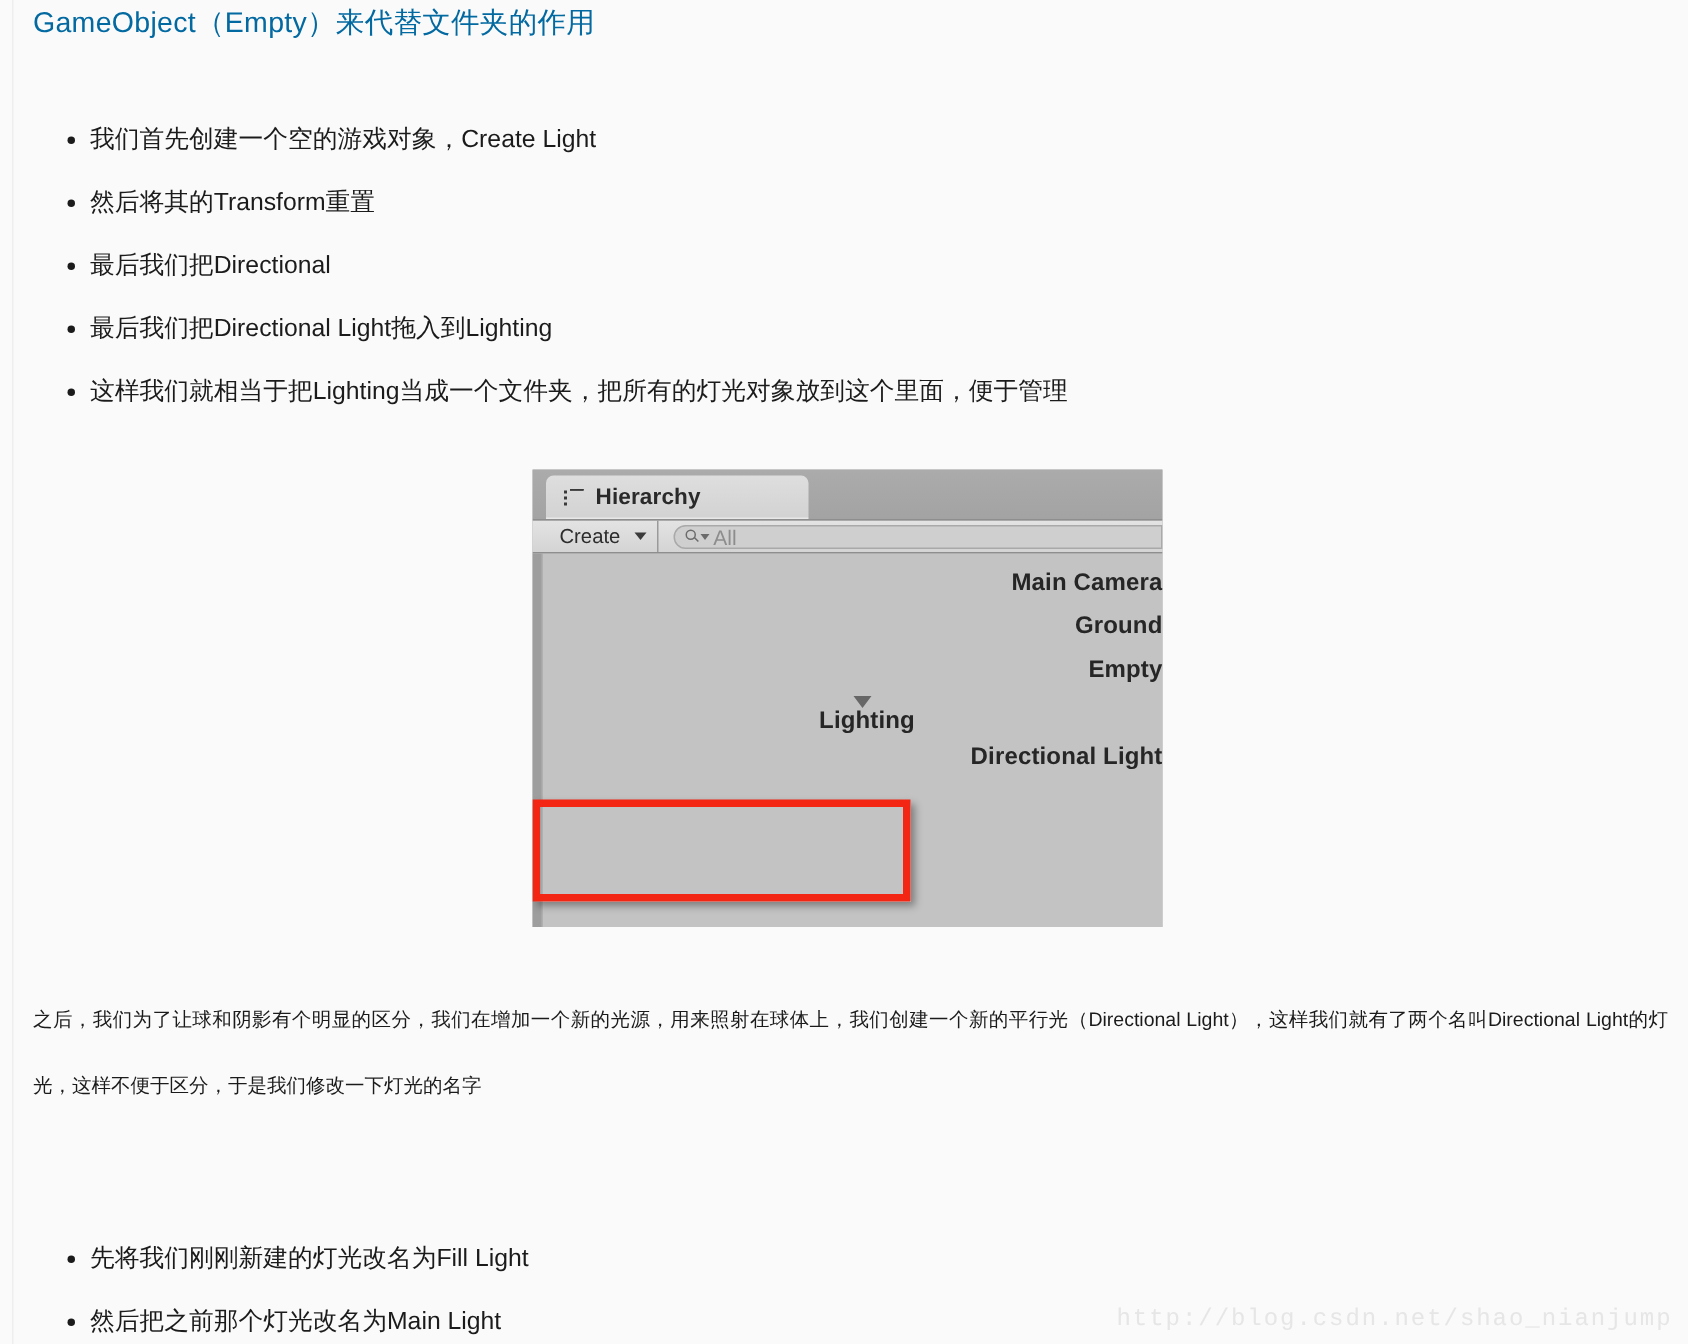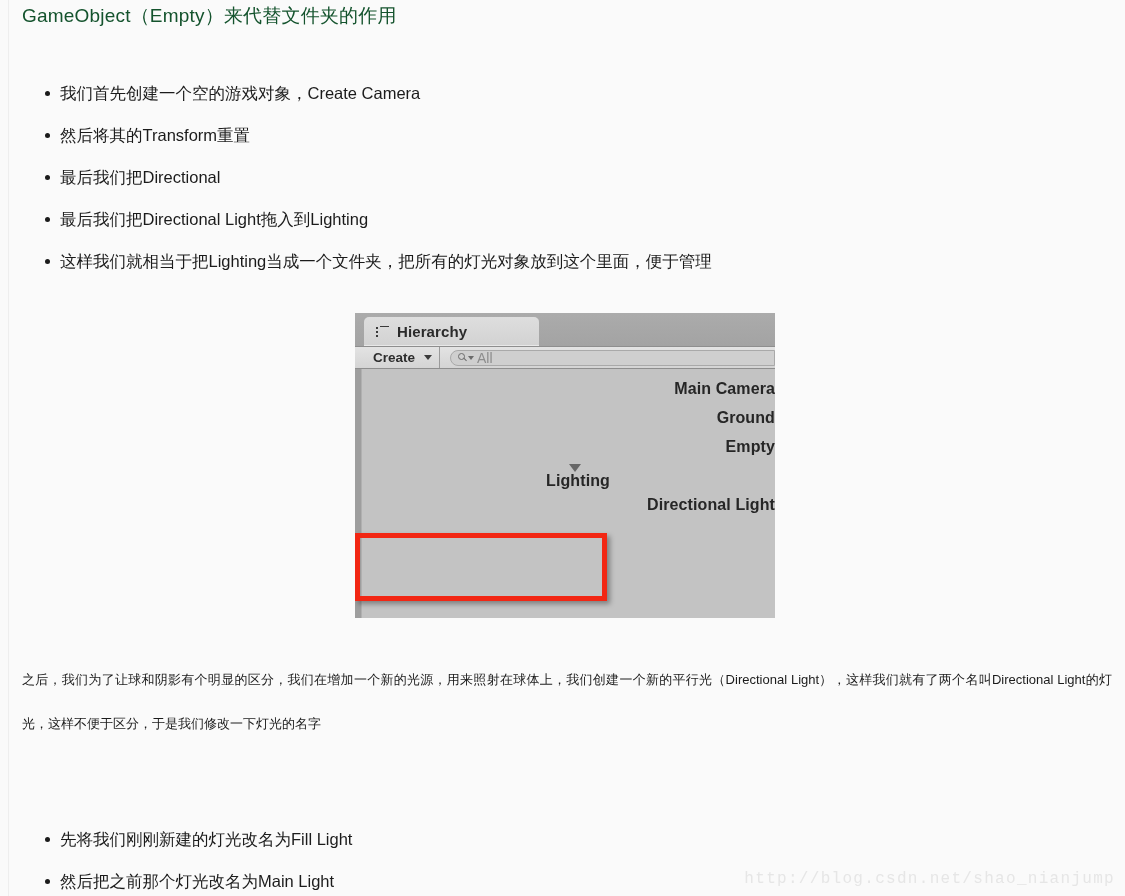--- a/index.html
+++ b/index.html
@@ -34,21 +34,21 @@
     height: 896px;
   }
 
   .page-title {
     position: absolute;
     left: 22px;
     top: 3px;
     font-size: 19px;
     line-height: 26px;
     letter-spacing: 0.2px;
-    color: #14532d;
+    color: #0369a1;
     white-space: nowrap;
   }
 
   .bullet-list {
     position: absolute;
     list-style: none;
     margin: 0;
     padding: 0;
   }
   .bullet-list.first { left: 0; top: 72px; width: 1100px; }
@@ -168,21 +168,21 @@
     margin-left: 14px;
     display: flex;
     align-items: center;
     height: 21px;
     padding: 0 7px 0 4px;
     border-right: 1px solid #9a9a9a;
     box-sizing: border-box;
   }
   .create-label {
     font-size: 13.5px;
-    font-weight: bold;
+    font-weight: normal;
     color: #2d2d2d;
   }
   .create-caret {
     margin-left: 9px;
     width: 0; height: 0;
     border-left: 4px solid transparent;
     border-right: 4px solid transparent;
     border-top: 5px solid #3b3b3b;
   }
   .search-field {
@@ -303,21 +303,21 @@
 </head>
 <body>
 
 <div class="left-rule"></div>
 
 <div class="article">
 
   <div class="page-title">GameObject（Empty）来代替文件夹的作用</div>
 
   <ul class="bullet-list first">
-    <li>我们首先创建一个空的游戏对象，Create Camera</li>
+    <li>我们首先创建一个空的游戏对象，Create Light</li>
     <li>然后将其的Transform重置</li>
     <li>最后我们把Directional</li>
     <li>最后我们把Directional Light拖入到Lighting</li>
     <li>这样我们就相当于把Lighting当成一个文件夹，把所有的灯光对象放到这个里面，便于管理</li>
   </ul>
 
   <div class="unity-shot">
 
     <div class="unity-tabbar">
       <div class="unity-tab">

